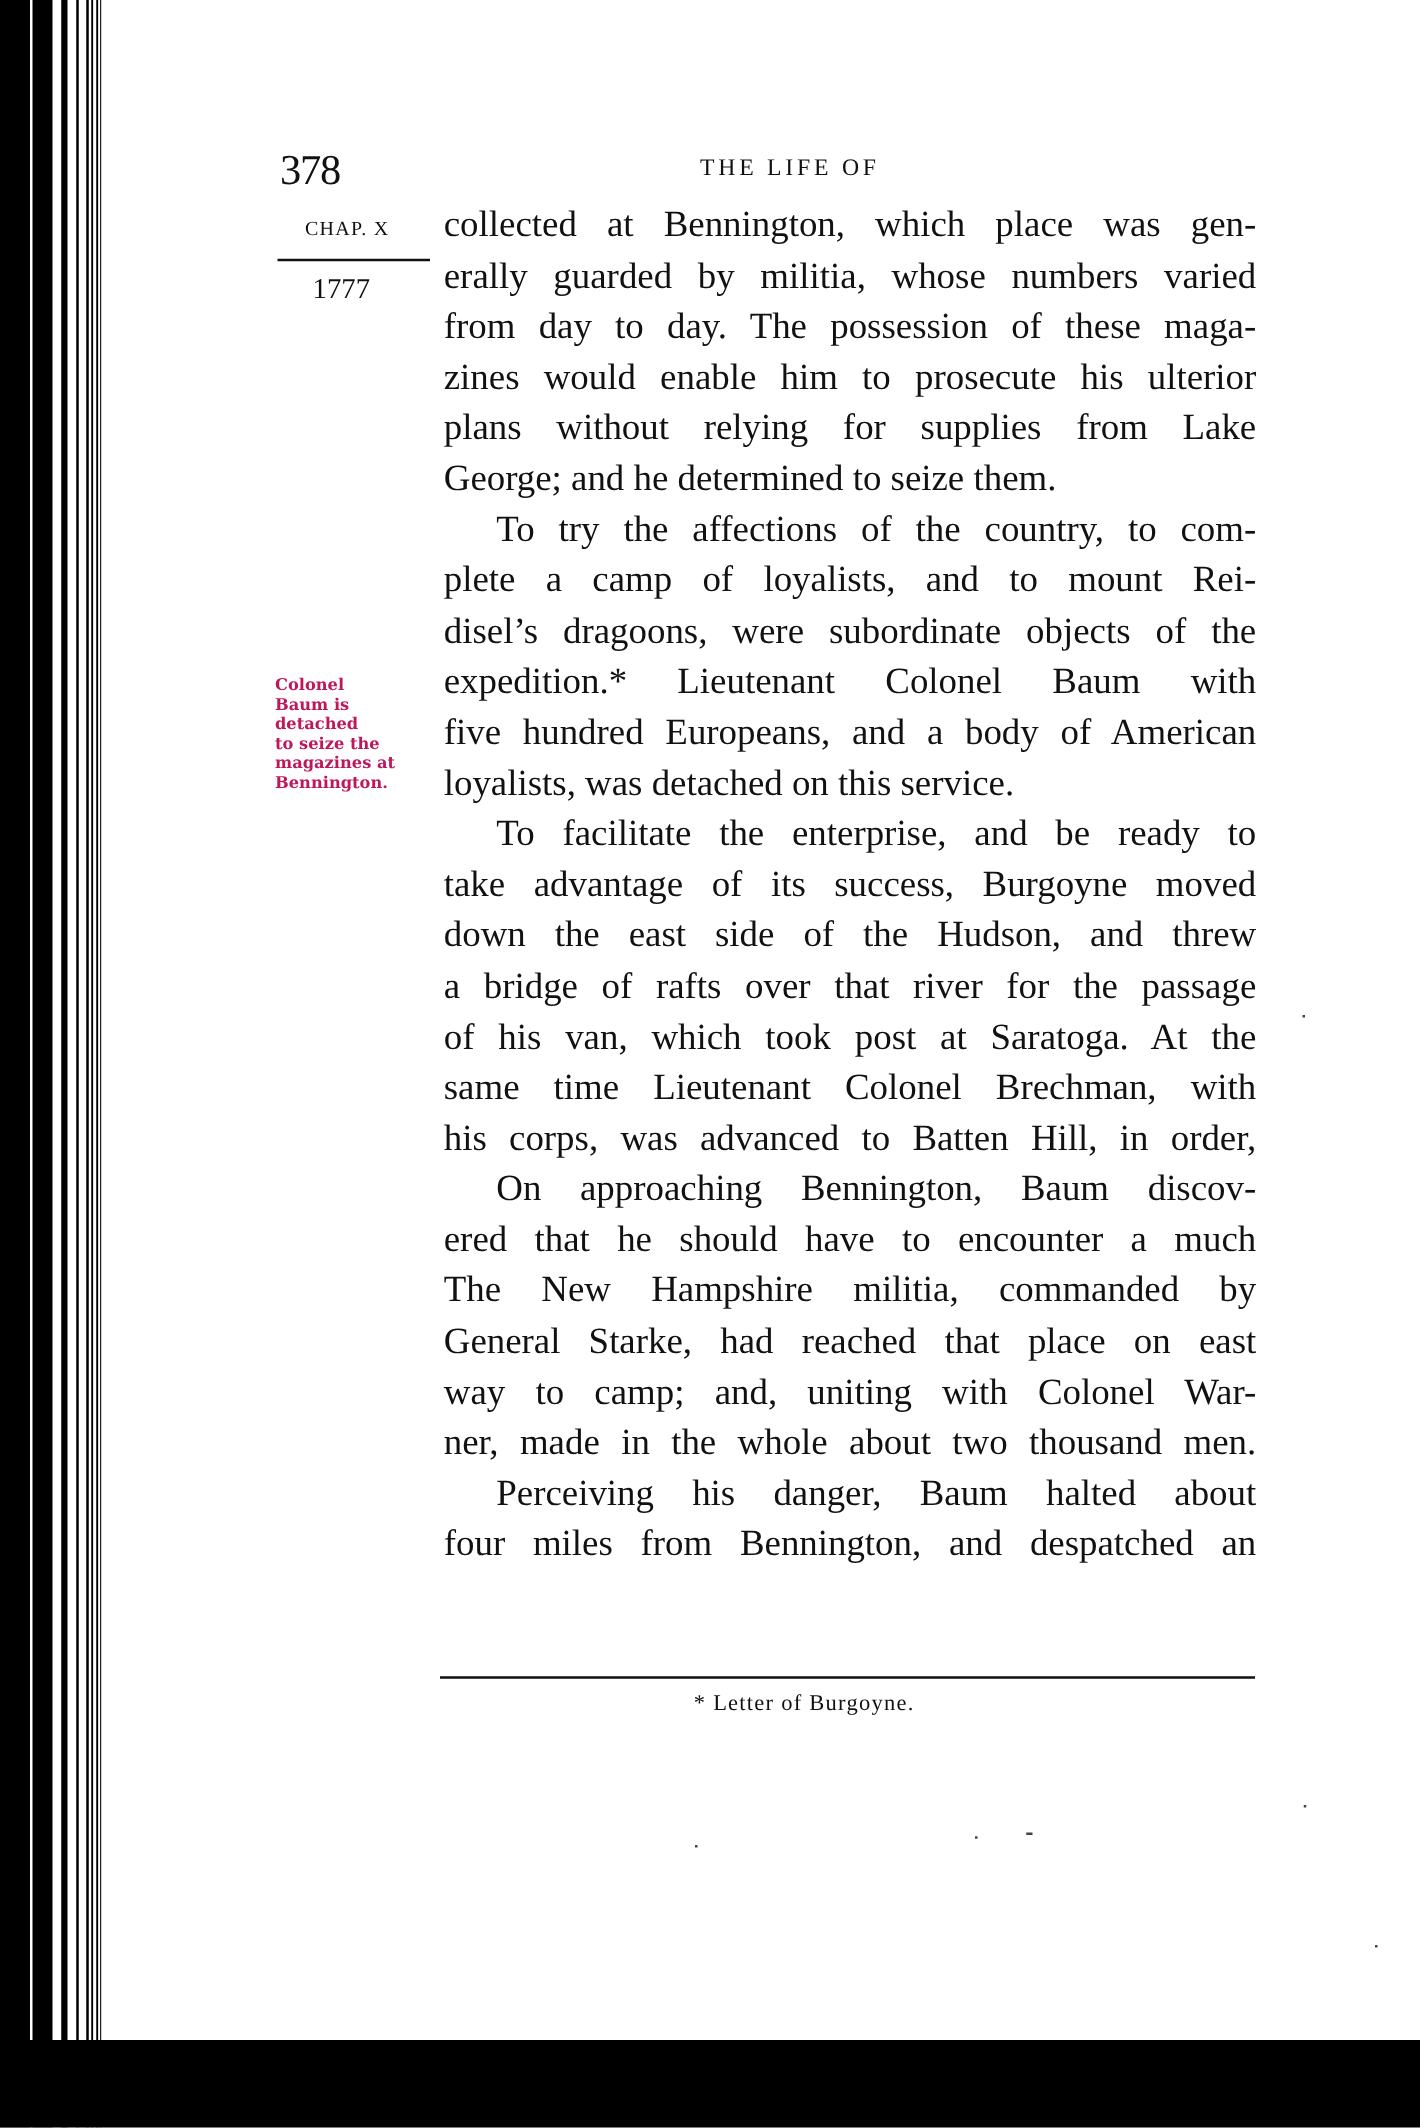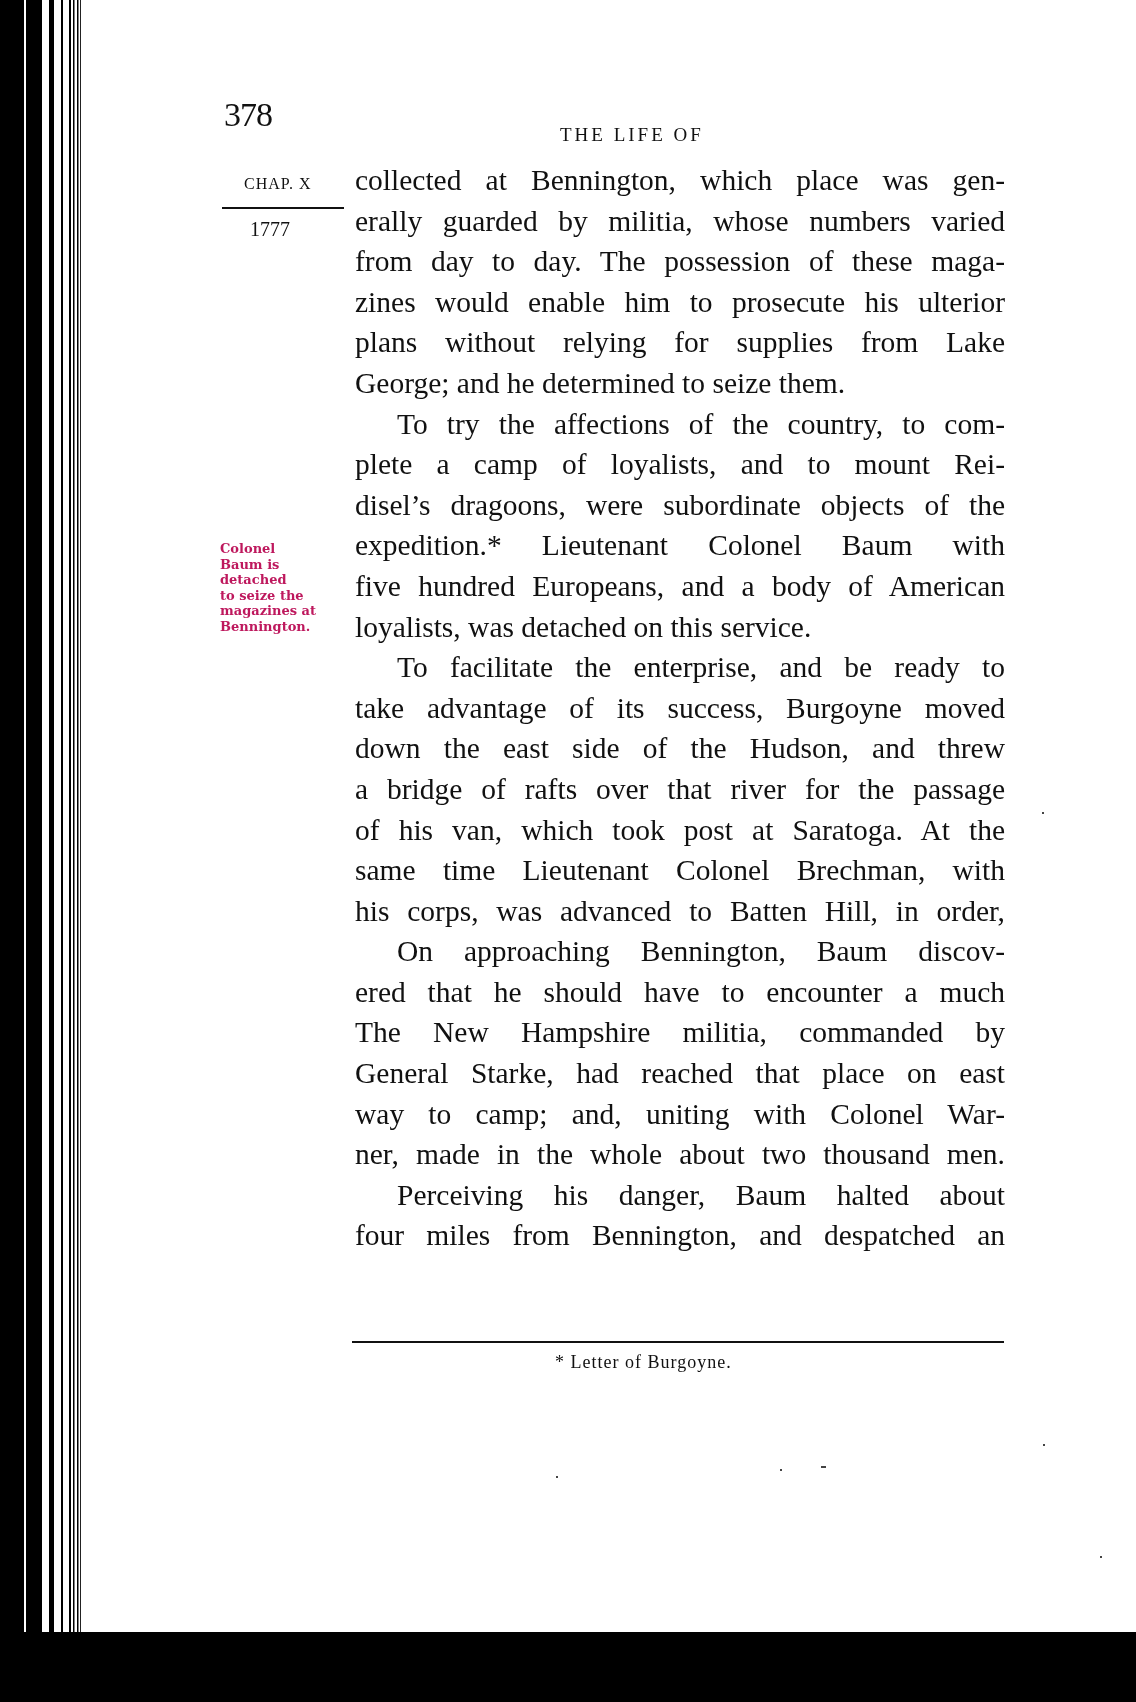--- a/index.html
+++ b/index.html
@@ -1,23 +1,23 @@
 <!DOCTYPE html>
 <html><head>
 <meta charset="utf-8">
 <style>
   html, body { margin: 0; padding: 0; background: #ffffff; }
   body { width: 1136px; height: 1702px; position: relative; overflow: hidden; font-family: "Liberation Serif", "DejaVu Serif", serif; color: #111; }
   .binding { position: absolute; left: 0; top: 0; width: 82px; height: 1702px; }
   .bottom-band { position: absolute; left: 0; bottom: 0; width: 1136px; height: 70px; background: #000; }
-  .page-number { position: absolute; left: 224px; top: 96px; font-size: 34px; letter-spacing: -1px; }
+  .page-number { position: absolute; left: 224px; top: 118px; font-size: 34px; letter-spacing: -1px; }
   .running-head { position: absolute; left: 560px; top: 124px; font-size: 19px; letter-spacing: 3px; font-variant: small-caps; text-transform: uppercase; }
   .chap { position: absolute; left: 244px; top: 175px; font-size: 16px; letter-spacing: 1px; text-transform: uppercase; }
   .chap-rule { position: absolute; left: 222px; top: 207px; width: 122px; height: 2px; background: #111; }
-  .year { position: absolute; left: 250px; top: 218px; font-size: 20px; font-family: Liberation Serif, serif; }
+  .year { position: absolute; left: 250px; top: 218px; font-size: 23px; font-family: Liberation Serif, serif; }
   .margin-note { position: absolute; left: 220px; top: 541px; font-family: "DejaVu Serif", serif; font-size: 13px; line-height: 15.6px; font-weight: bold; color: #be185d; }
   .margin-note div { white-space: nowrap; }
   .body-text { position: absolute; left: 355px; top: 160px; width: 650px; }
   .line { height: 40.6px; line-height: 40.6px; font-size: 29.5px; text-align: justify; text-align-last: justify; white-space: nowrap; overflow: visible; }
   .line.last { text-align-last: left; }
   .line.indent { padding-left: 42px; }
   .foot-rule { position: absolute; left: 352px; top: 1341px; width: 652px; height: 2px; background: #111; }
   .footnote { position: absolute; left: 555px; top: 1352px; font-size: 18px; letter-spacing: 1px; }
   .speck { position: absolute; width: 2px; height: 2px; background: #444; }
 </style>

